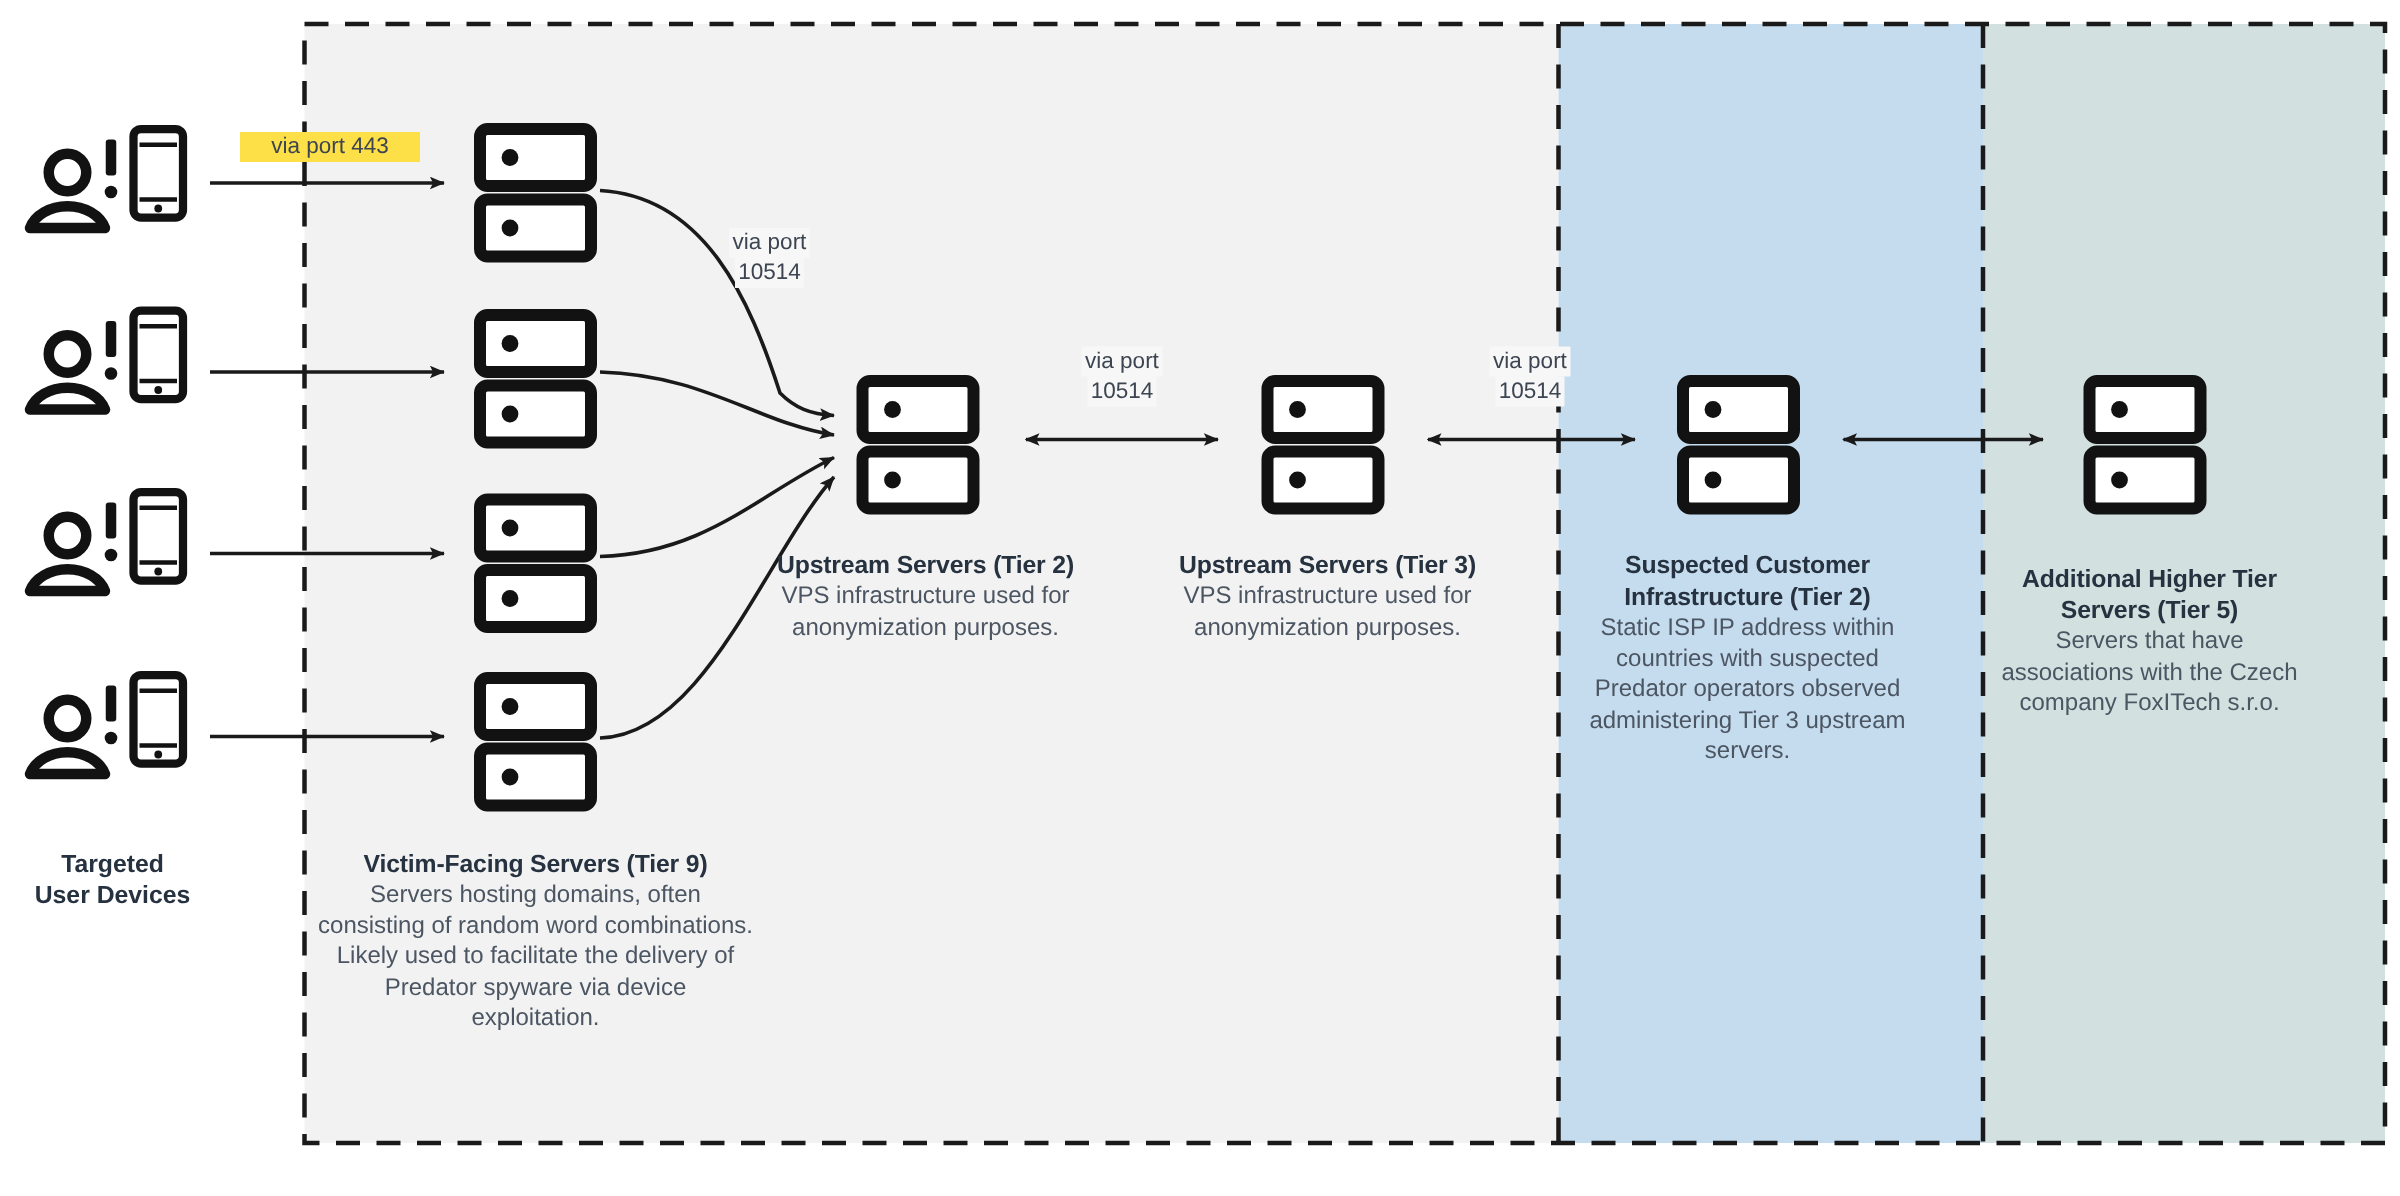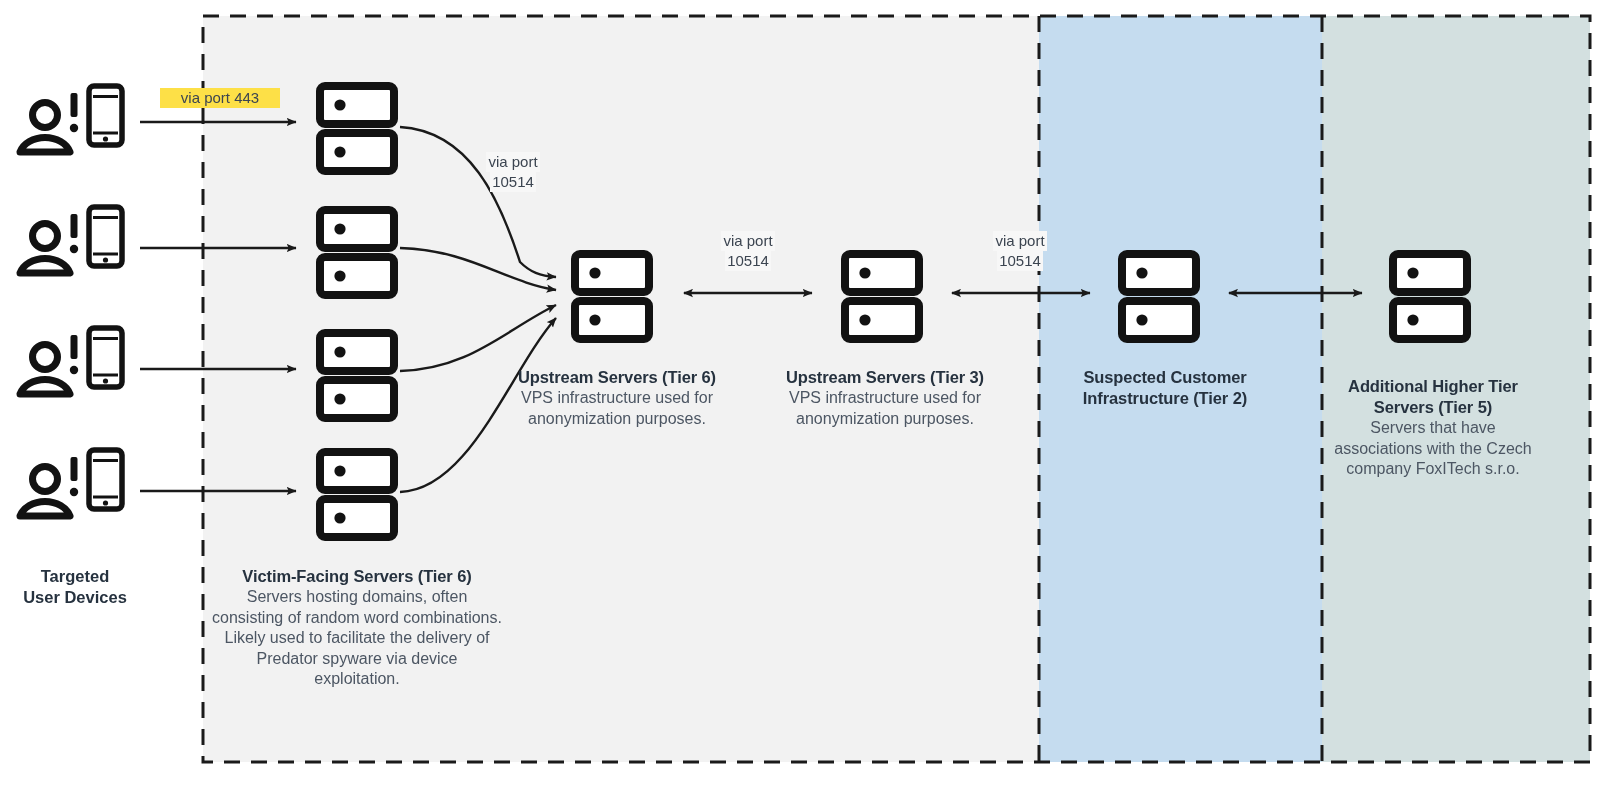--- a/index.html
+++ b/index.html
@@ -249,36 +249,37 @@
     <div class="port-label" style="position:static; display:inline-block;">via port</div>
     <div class="port-label" style="position:static; display:inline-block;">10514</div>
   </div>
 
   <div class="txt group-label" style="left:0px; top:566px; width:150px;">
     <div>Targeted</div>
     <div>User Devices</div>
   </div>
 
   <div class="txt tier-block" style="left:212px; top:566px; width:290px;">
-    <div class="tier-title">Victim-Facing Servers (Tier 6)</div>
+    <div class="tier-title">Victim-Facing Servers (Tier 9)</div>
     <div class="tier-desc">Servers hosting domains, often consisting of random word combinations. Likely used to facilitate the delivery of Predator spyware via device exploitation.</div>
   </div>
 
   <div class="txt tier-block" style="left:497px; top:367px; width:240px;">
-    <div class="tier-title">Upstream Servers (Tier 6)</div>
+    <div class="tier-title">Upstream Servers (Tier 2)</div>
     <div class="tier-desc">VPS infrastructure used for anonymization purposes.</div>
   </div>
 
   <div class="txt tier-block" style="left:765px; top:367px; width:240px;">
     <div class="tier-title">Upstream Servers (Tier 3)</div>
     <div class="tier-desc">VPS infrastructure used for anonymization purposes.</div>
   </div>
 
   <div class="txt tier-block" style="left:1055px; top:367px; width:220px;">
     <div class="tier-title">Suspected Customer Infrastructure (Tier 2)</div>
+    <div class="tier-desc">Static ISP IP address within countries with suspected Predator operators observed administering Tier 3 upstream servers.</div>
   </div>
 
   <div class="txt tier-block" style="left:1328px; top:376px; width:210px;">
     <div class="tier-title">Additional Higher Tier Servers (Tier 5)</div>
     <div class="tier-desc">Servers that have associations with the Czech company FoxITech s.r.o.</div>
   </div>
 
 </div>
 
 </body></html>

